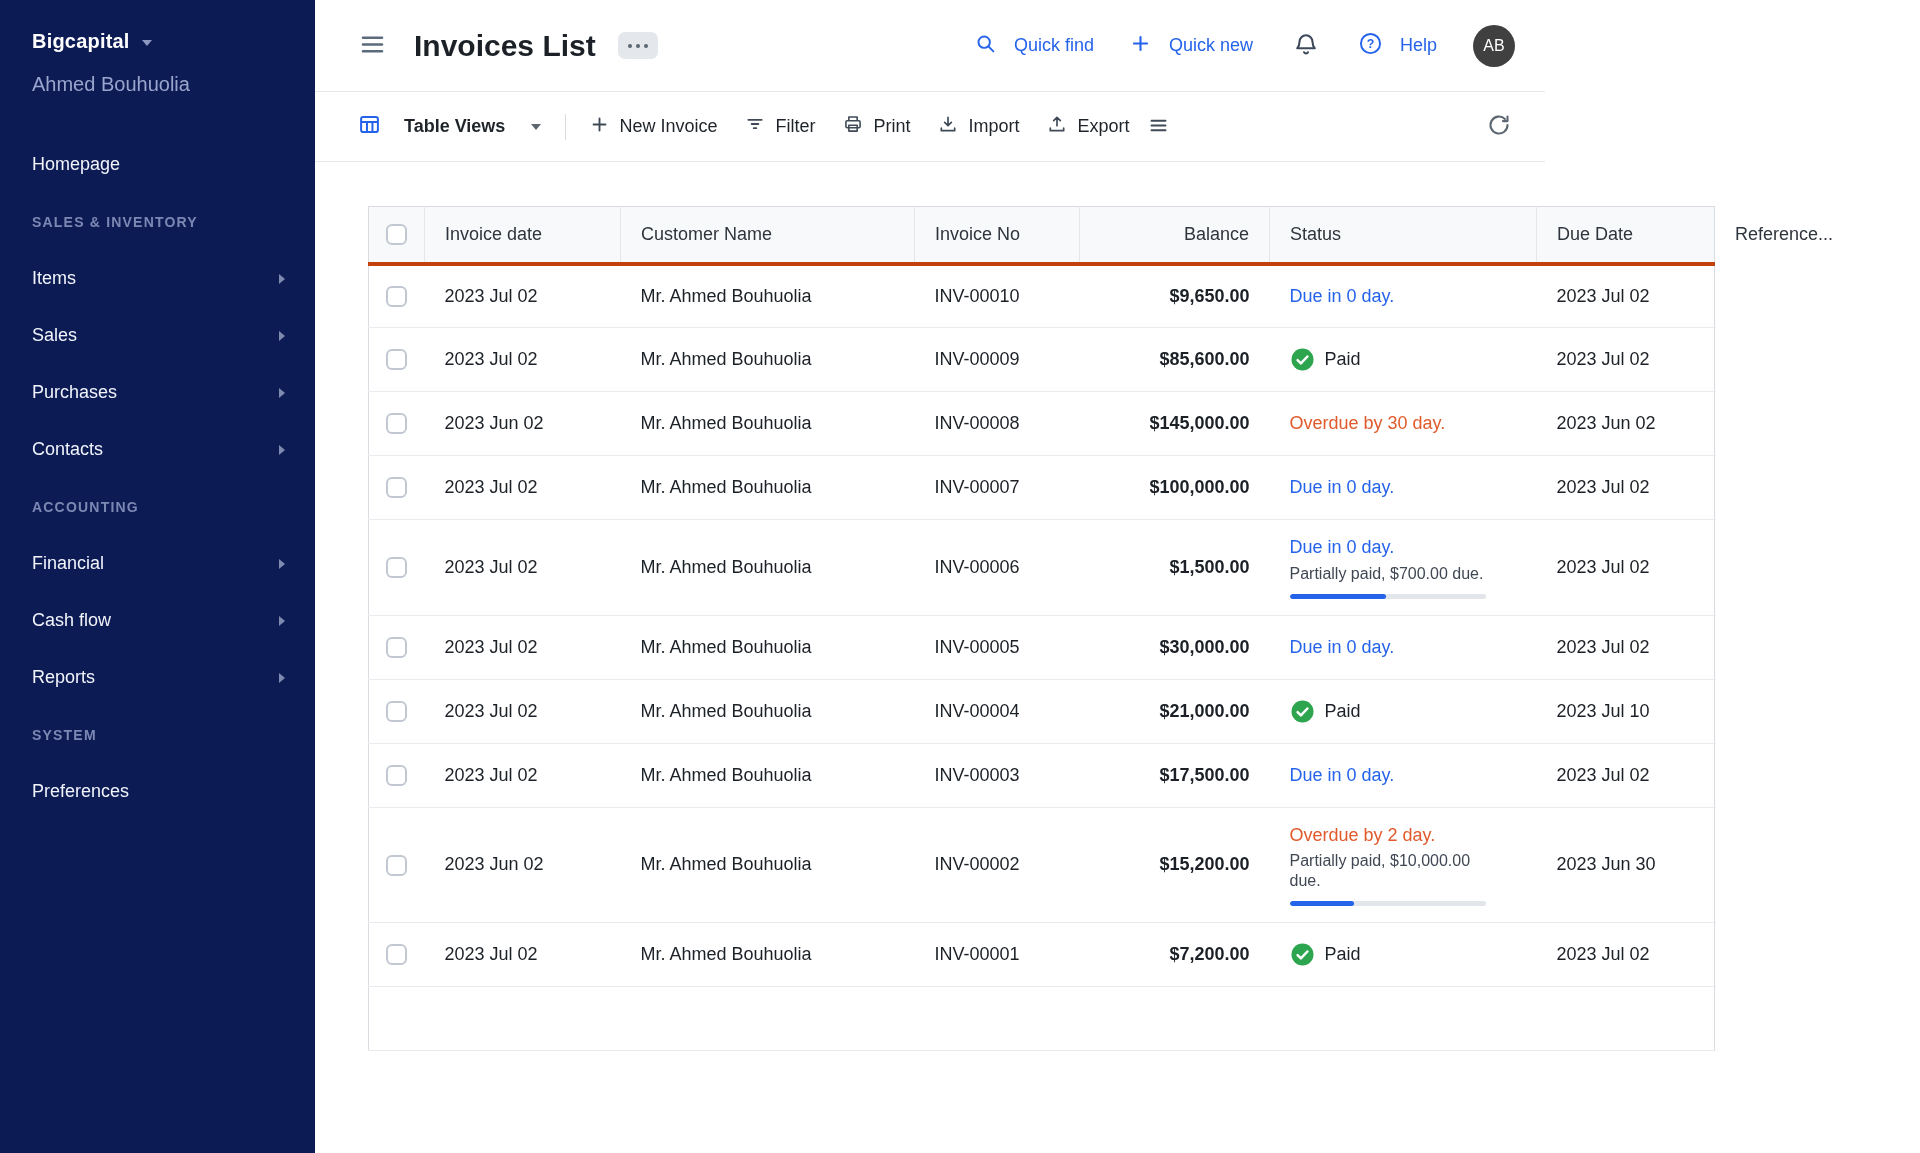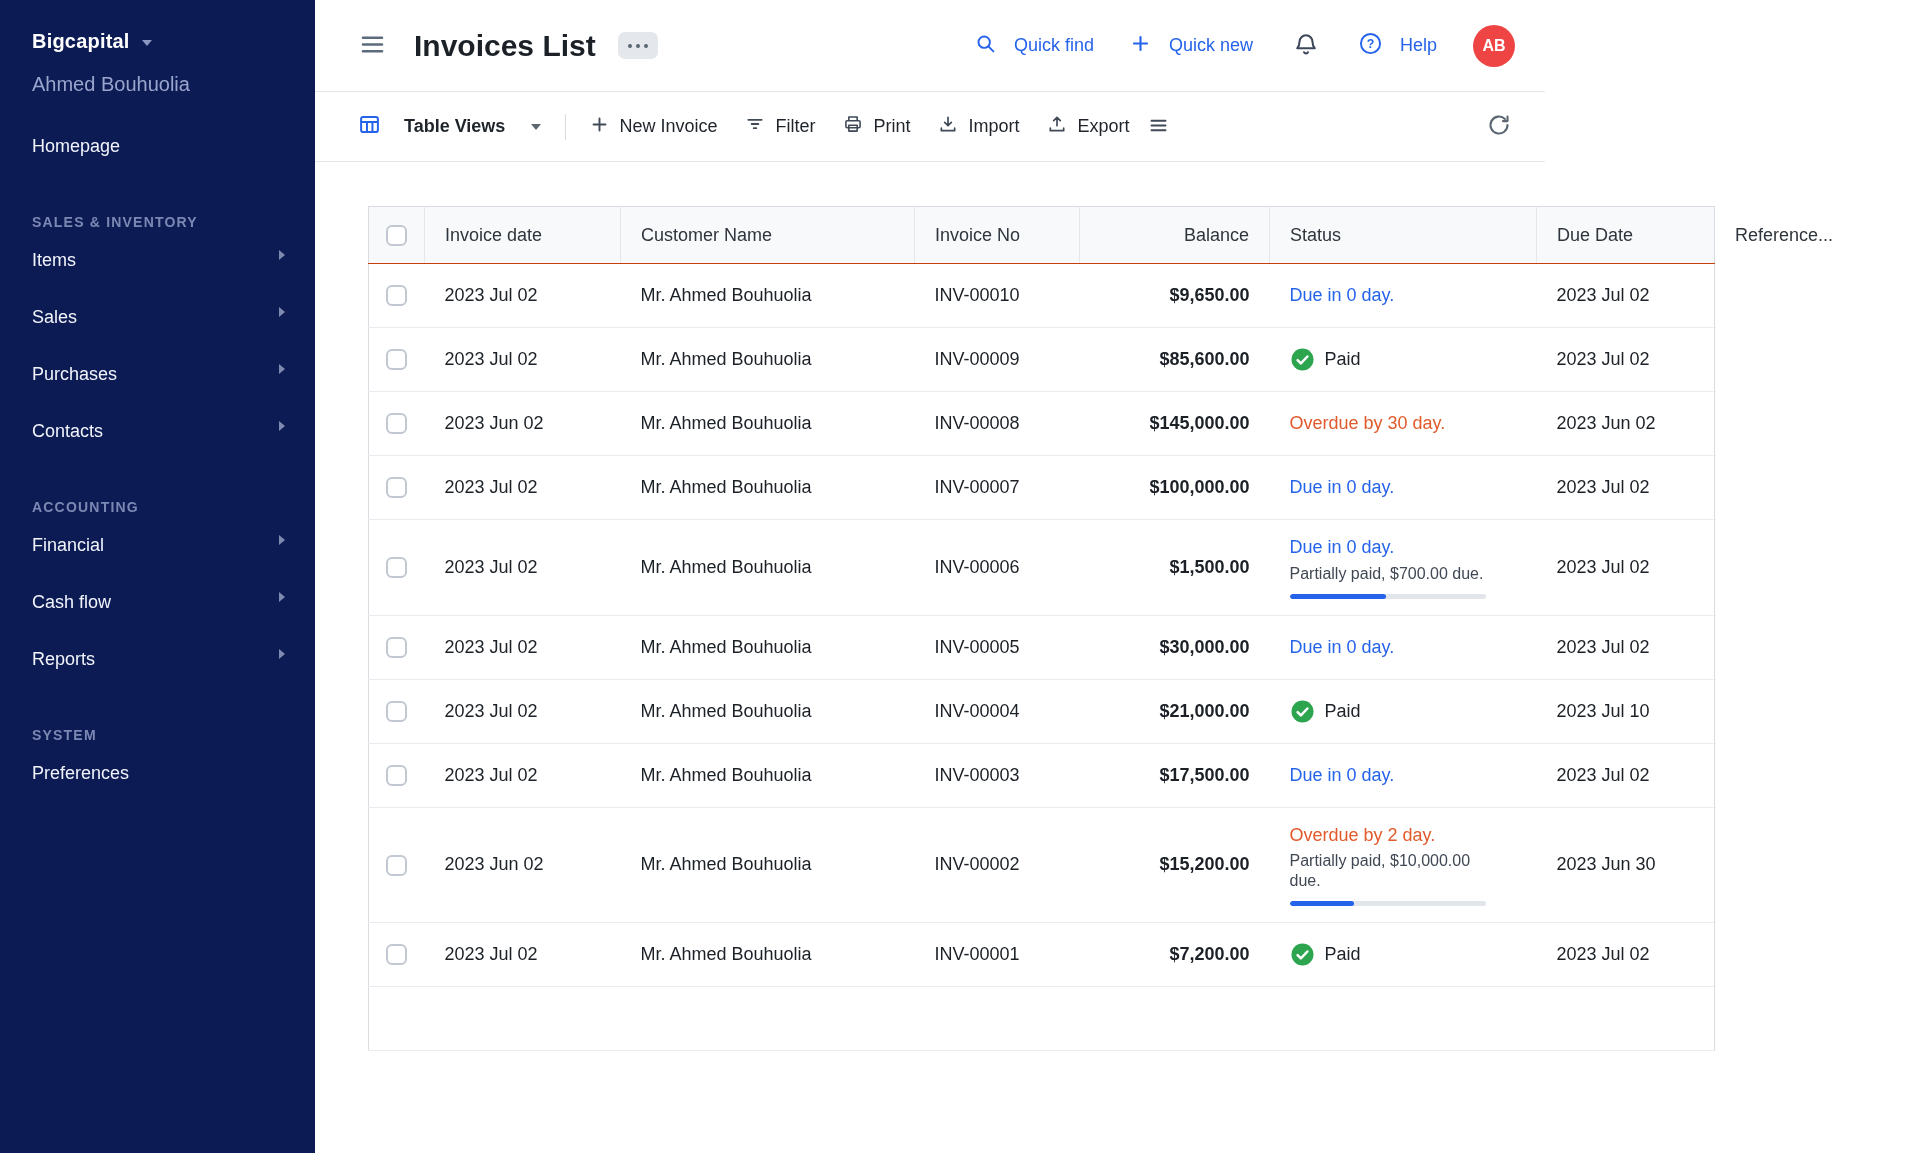--- a/index.html
+++ b/index.html
@@ -19,53 +19,53 @@
   button{font-family:inherit;}
   .app{display:flex;width:1545px;height:1153px;}
 
   
   .sidebar{width:315px;min-width:315px;height:100%;background:var(--sidebar);padding-top:30px;}
   .brand-row{display:flex;align-items:center;gap:12px;padding:0 32px;cursor:pointer;}
   .brand{color:#fff;font-size:20px;font-weight:700;letter-spacing:.2px;}
   .tri-down-sm{width:0;height:0;border-left:5px solid transparent;border-right:5px solid transparent;border-top:6px solid #8d98c2;margin-top:3px;}
   .user{padding:20px 32px 0;color:#9aa5cd;font-size:20px;}
   .sidebar nav{margin-top:40px;}
-  .nav-item{height:57px;display:flex;align-items:flex-start;justify-content:space-between;padding:0 30px 0 32px;color:#f1f4fb;font-size:18px;font-weight:500;cursor:pointer;}
+  .nav-item{height:57px;display:flex;align-items:center;justify-content:space-between;padding:0 30px 0 32px;color:#f1f4fb;font-size:18px;font-weight:500;cursor:pointer;}
   .nav-section{height:57px;display:flex;align-items:center;padding:0 32px;color:#7c88b4;font-size:14px;font-weight:600;letter-spacing:1.2px;}
   .tri-right{width:0;height:0;border-top:5px solid transparent;border-bottom:5px solid transparent;border-left:6px solid #7f8ab0;}
 
   
   .main{flex:1;display:flex;flex-direction:column;background:#fff;min-width:0;}
 
   .topbar{height:92px;display:flex;align-items:center;padding:0 30px 0 40px;border-bottom:1px solid var(--line);}
   .icon-btn{background:none;border:none;cursor:pointer;display:flex;align-items:center;justify-content:center;padding:4px;}
   .page-title{margin-left:24px;font-size:30px;font-weight:700;color:var(--ink);}
   .more-btn{margin-left:22px;width:40px;height:27px;background:#e4e7eb;border:none;border-radius:7px;display:flex;align-items:center;justify-content:center;gap:4px;cursor:pointer;}
   .more-btn .dot{width:4px;height:4px;border-radius:50%;background:#5c6670;}
   .top-actions{margin-left:auto;display:flex;align-items:center;gap:36px;}
   .top-link{display:flex;align-items:center;gap:18px;background:none;border:none;color:var(--blue);font-size:18px;font-weight:500;cursor:pointer;}
-  .avatar{width:42px;height:42px;border-radius:50%;background:#ef4444;color:#fff;font-size:16px;font-weight:700;display:flex;align-items:center;justify-content:center;cursor:pointer;}
+  .avatar{width:42px;height:42px;border-radius:50%;background:#404040;color:#fff;font-size:16px;font-weight:400;display:flex;align-items:center;justify-content:center;cursor:pointer;}
 
   .toolbar{height:70px;display:flex;align-items:center;padding:0 30px;border-bottom:1px solid var(--line);}
   .tb-btn{display:flex;align-items:center;gap:10px;height:44px;padding:0 14px;background:none;border:none;border-radius:6px;font-size:18px;font-weight:500;color:#1f242b;cursor:pointer;}
   .tb-btn.strong{font-weight:700;gap:24px;}
   .tb-caret{width:0;height:0;border-left:5px solid transparent;border-right:5px solid transparent;border-top:6px solid #5c6670;margin-left:2px;}
   .tb-divider{width:1px;height:26px;background:#d8dce1;margin:0 10px;}
   .tb-spacer{flex:1;}
 
   .tabs{display:flex;align-items:flex-start;padding:24px 0 0 48px;height:64px;}
   .tab{background:none;border:none;font-size:18px;color:#3f4854;padding:0 10px 17px;margin-right:28px;position:relative;cursor:pointer;}
   .tab.active{color:var(--blue);font-weight:600;}
   .tab.active::after{content:"";position:absolute;left:0;right:0;bottom:0;height:3px;border-radius:3px 3px 0 0;background:var(--blue);}
   .tab-add{color:#5c6670;font-size:22px;padding:0 6px 14px;margin-left:2px;}
 
   
   .table-area{padding:44px 55px 0 53px;}
   table.invoices{width:100%;border-collapse:collapse;table-layout:fixed;border:1px solid #d9dde2;}
-  .invoices thead th{background:#f8f9fb;height:57px;padding:0 20px;text-align:left;font-size:18px;font-weight:500;color:#2f353c;border-right:1px solid #e4e7eb;border-bottom:1px solid #c2410c;cursor:pointer;}
+  .invoices thead th{background:#f8f9fb;height:57px;padding:0 20px;text-align:left;font-size:18px;font-weight:500;color:#2f353c;border-right:1px solid #e4e7eb;border-bottom:4px solid #c2410c;cursor:pointer;}
   .invoices thead th:last-child{border-right:none;}
   .invoices tbody td{padding:0 20px;height:64px;text-align:left;font-size:18px;color:var(--ink);border-bottom:1px solid #e9ebee;vertical-align:middle;}
   .invoices tbody tr.tall td{padding-top:16px;padding-bottom:16px;height:auto;}
   .invoices th.num,.invoices td.num{text-align:right;}
   .invoices td.num{font-weight:700;}
   .cb-col{text-align:center !important;padding:0 !important;}
   .cb{display:inline-block;width:21px;height:21px;border:2px solid #c2c8d1;border-radius:6px;background:#fff;vertical-align:middle;cursor:pointer;}
   .status-cell{line-height:1.25;}
   .st-line{display:flex;align-items:center;gap:10px;font-size:18px;}
   .st-line.st-due{color:var(--blue);}

